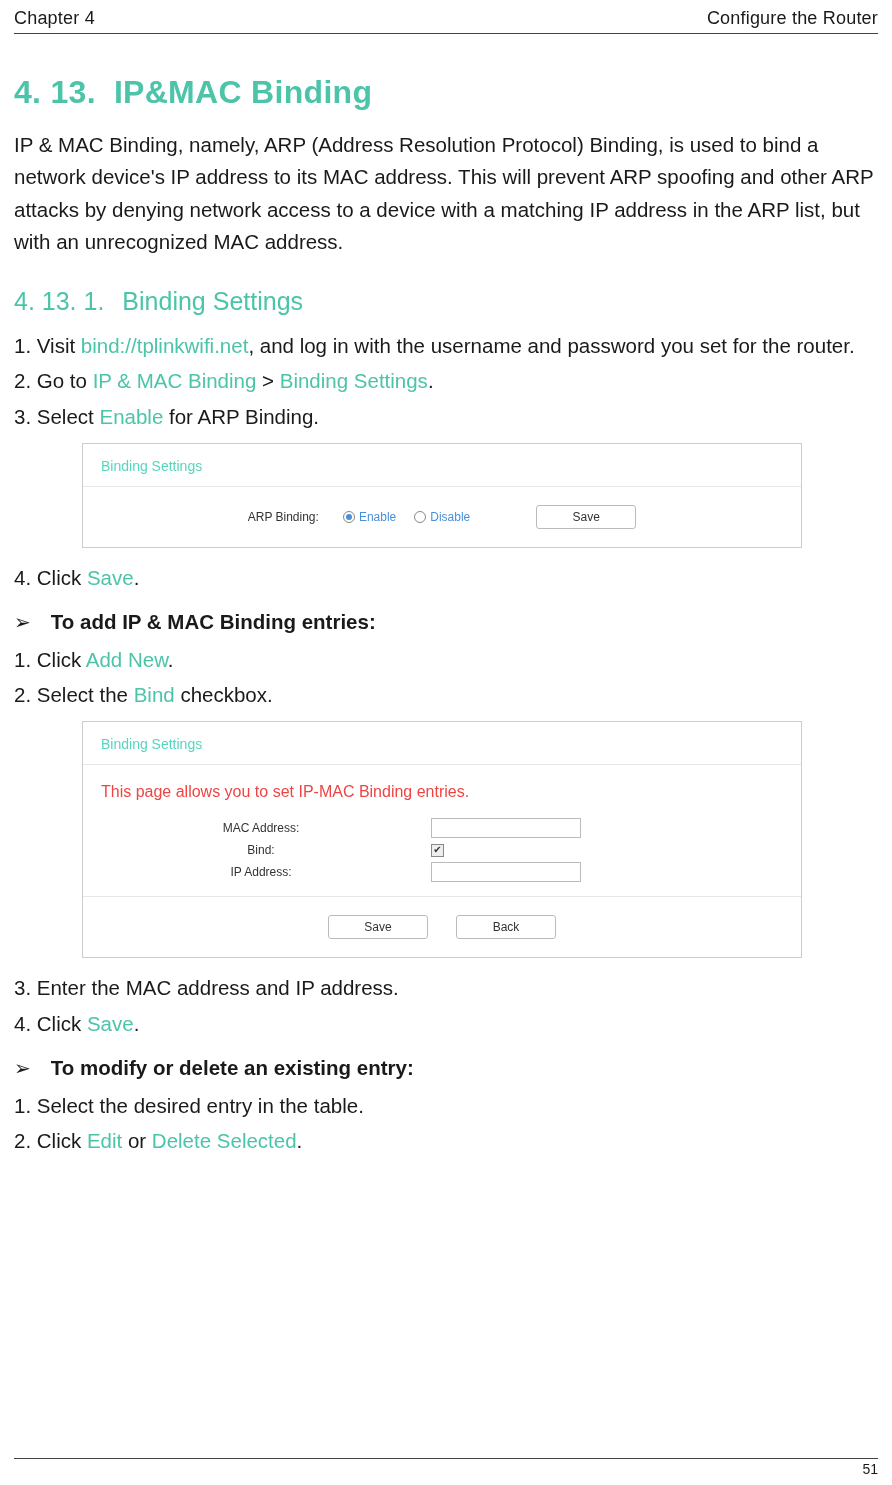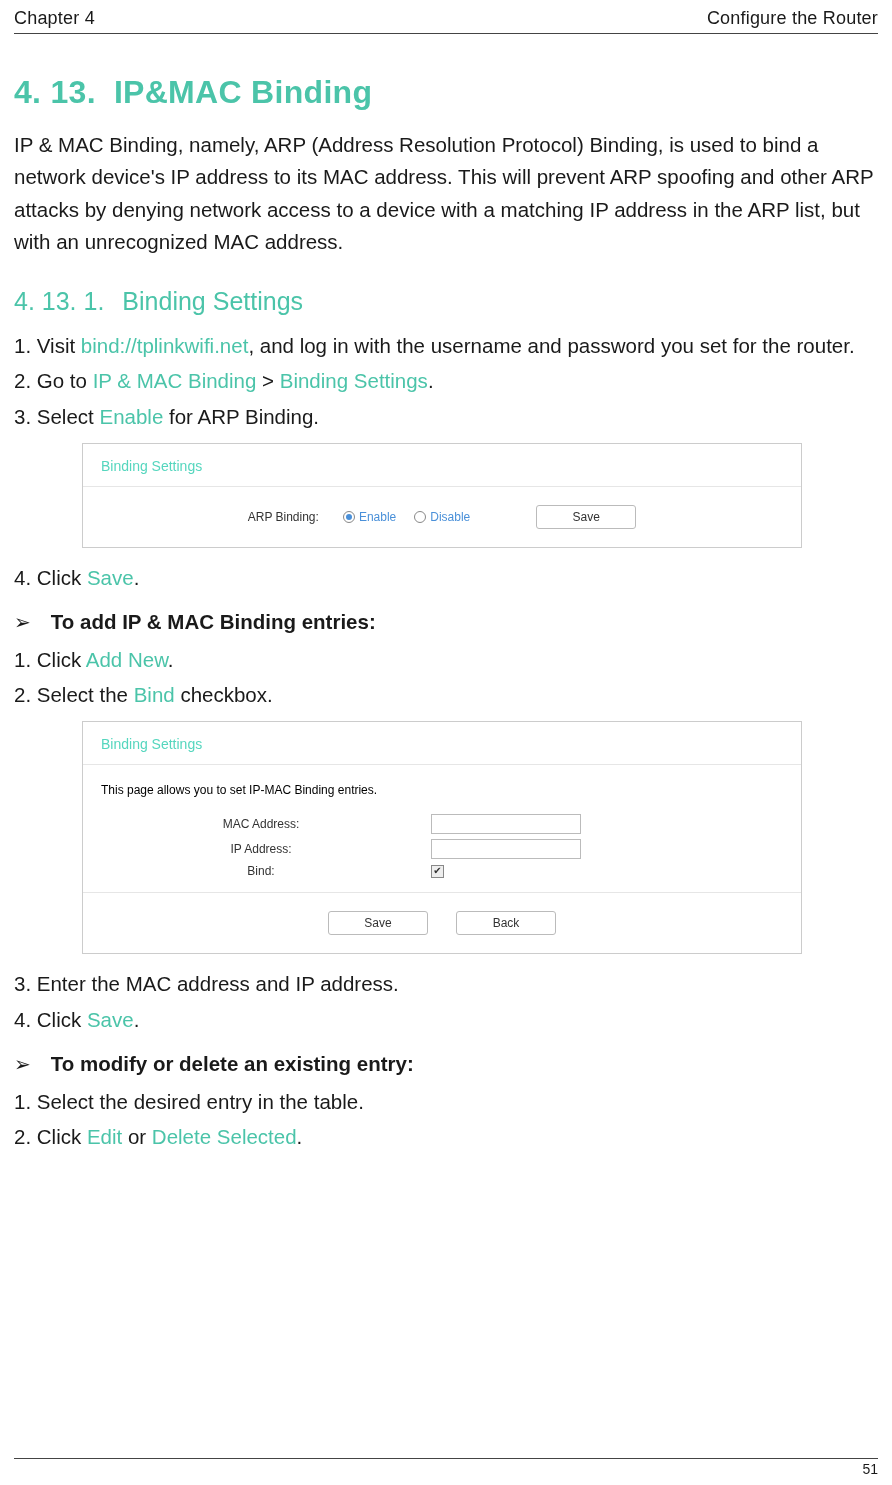--- a/index.html
+++ b/index.html
@@ -148,22 +148,22 @@
   }
   .cb {
     width: 13px; height: 13px;
     border: 1px solid #888;
     display: inline-flex; align-items: center; justify-content: center;
     font-size: 10px; line-height: 1;
     color: #333;
     background: #eee;
   }
   .panel-desc {
-    font-size: 12px;
-    color: #000000;
+    font-size: 16px;
+    color: #ef4444;
     padding: 18px 18px 8px 18px;
   }
   .panel-buttons {
     display: flex;
     justify-content: center;
     gap: 28px;
     padding: 18px 0 18px 0;
     border-top: 1px solid #e6e6e6;
     margin-top: 14px;
   }
@@ -245,26 +245,26 @@
 
   <div class="panel">
     <div class="panel-title">Binding Settings</div>
     <div class="panel-desc">This page allows you to set IP-MAC Binding entries.</div>
     <div style="padding: 4px 18px 0 18px;">
       <div class="form-row">
         <div class="fld-label">MAC Address:</div>
         <input class="txt-input" style="">
       </div>
       <div class="form-row">
+        <div class="fld-label">Bind:</div>
+        <span class="cb">✔</span>
+      </div>
+      <div class="form-row">
         <div class="fld-label">IP Address:</div>
         <input class="txt-input" style="">
-      </div>
-      <div class="form-row">
-        <div class="fld-label">Bind:</div>
-        <span class="cb">✔</span>
       </div>
     </div>
     <div class="panel-buttons">
       <span class="btn">Save</span>
       <span class="btn">Back</span>
     </div>
   </div>
 
   <div class="step">3. Enter the MAC address and IP address.</div>
   <div class="step">

